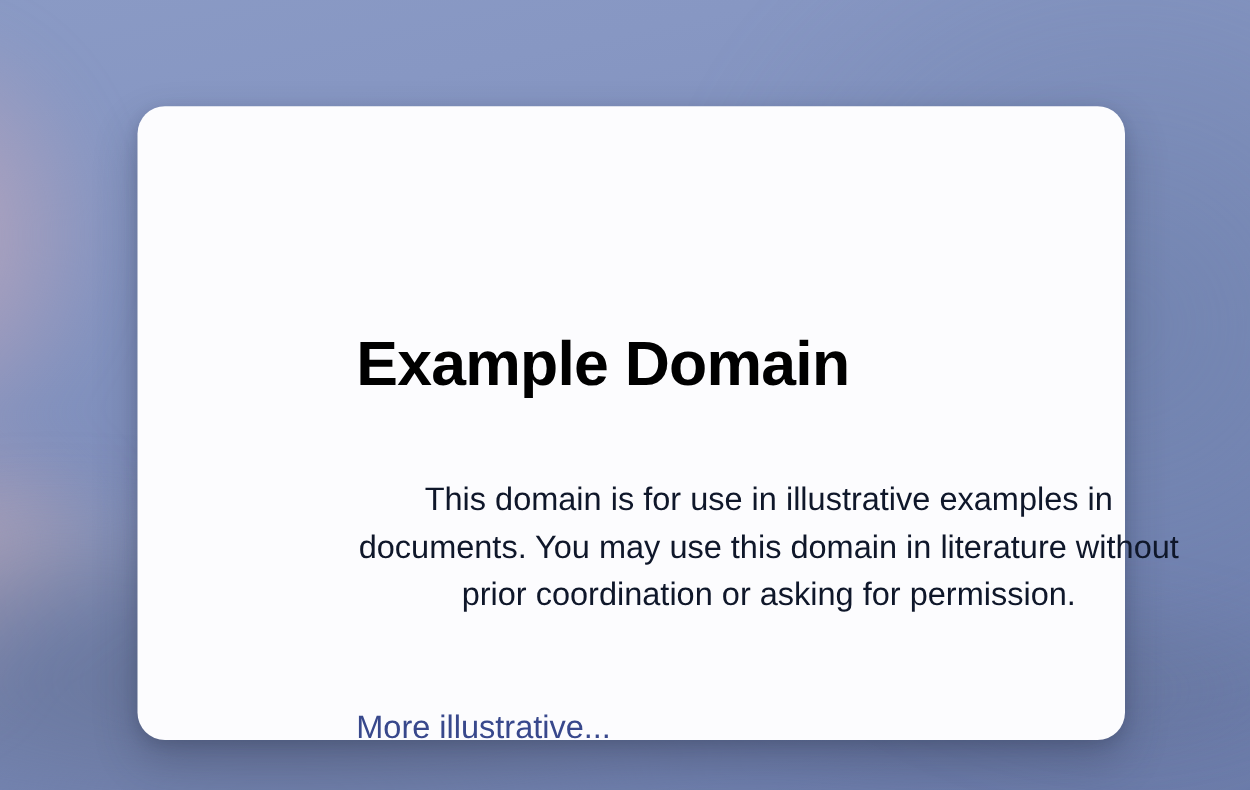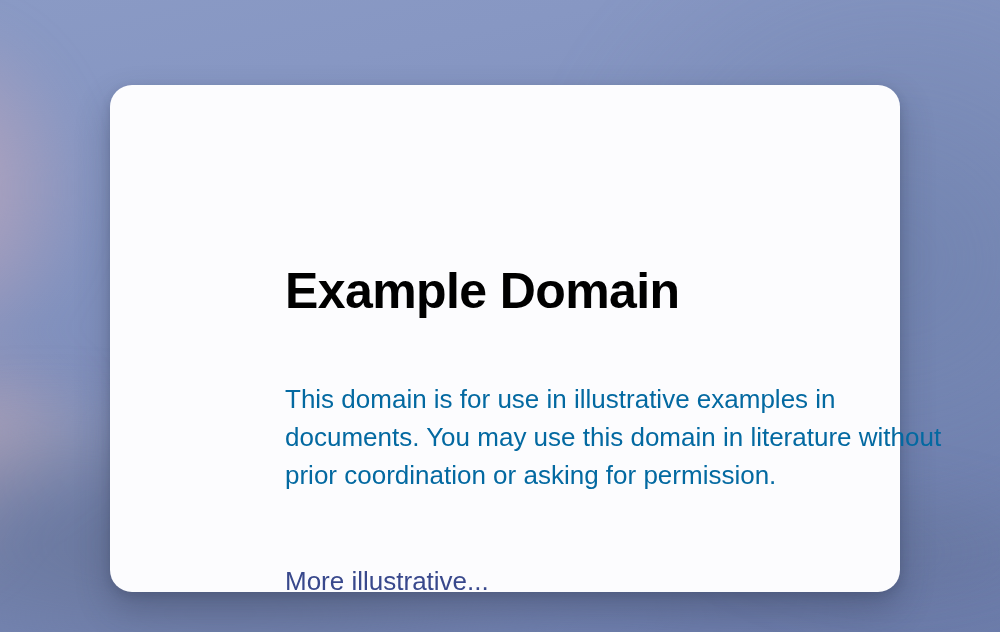--- a/index.html
+++ b/index.html
@@ -108,21 +108,22 @@
   }
 
   #description {
     position: absolute;
     left: 175px;
     top: 295px;
     width: 660px;
     margin: 0;
     font-size: 26px;
     line-height: 38px;
-    color: #0369a1;
+    color: #0f172a;
+    text-align: center;
   }
 
   #more-info-link {
     position: absolute;
     left: 175px;
     top: 479px;
     font-size: 26px;
     line-height: 34px;
     color: #38488c;
     text-decoration: none;

